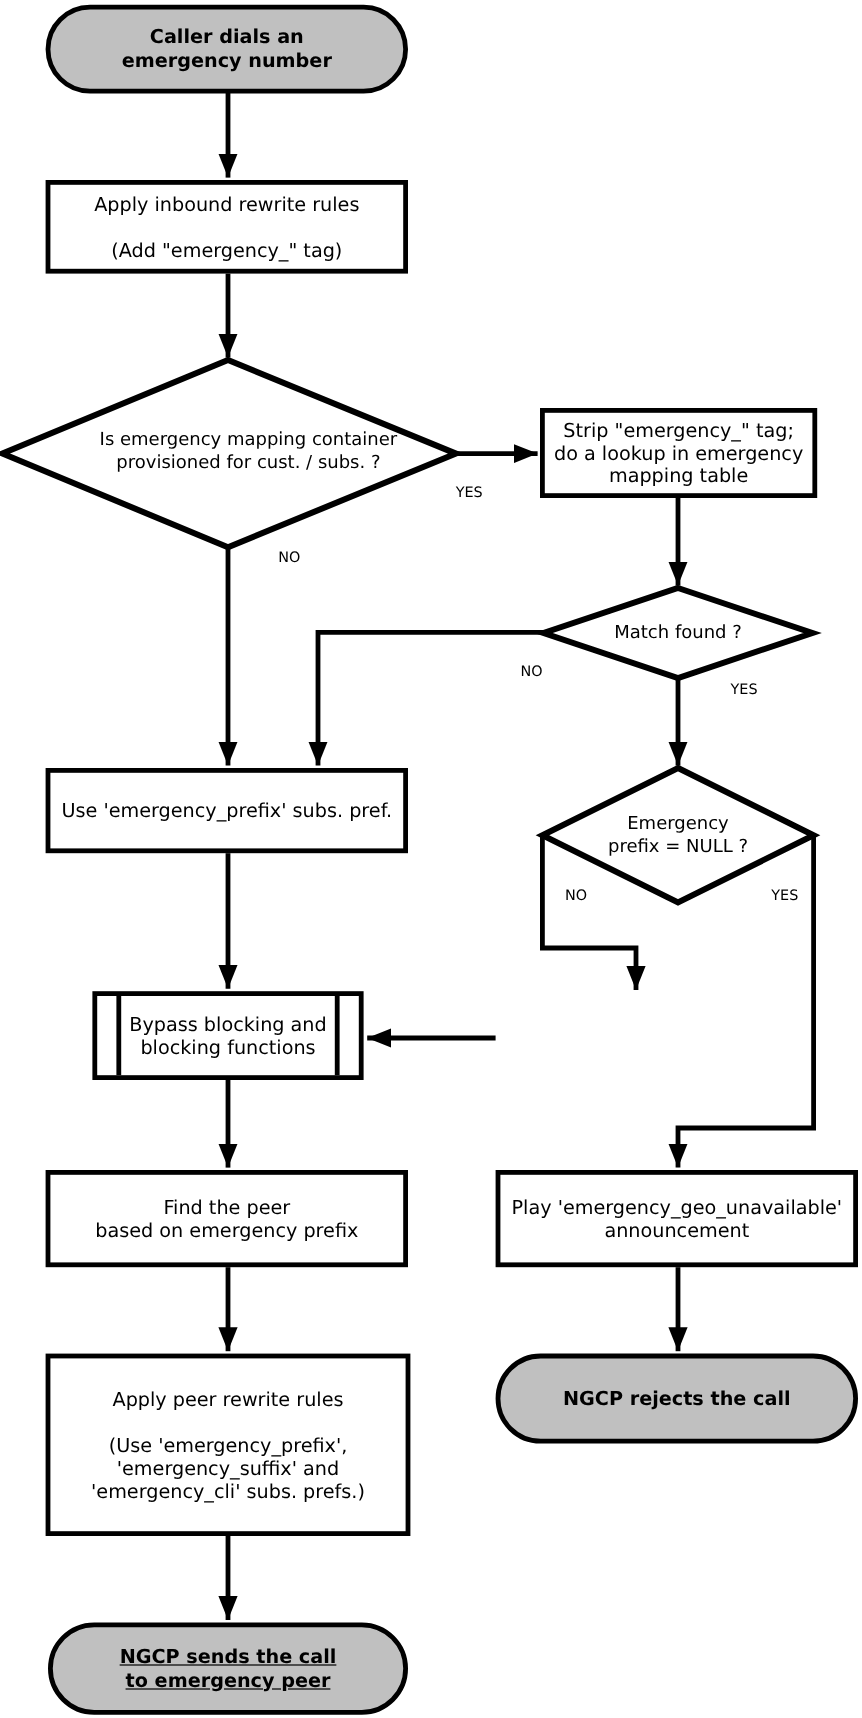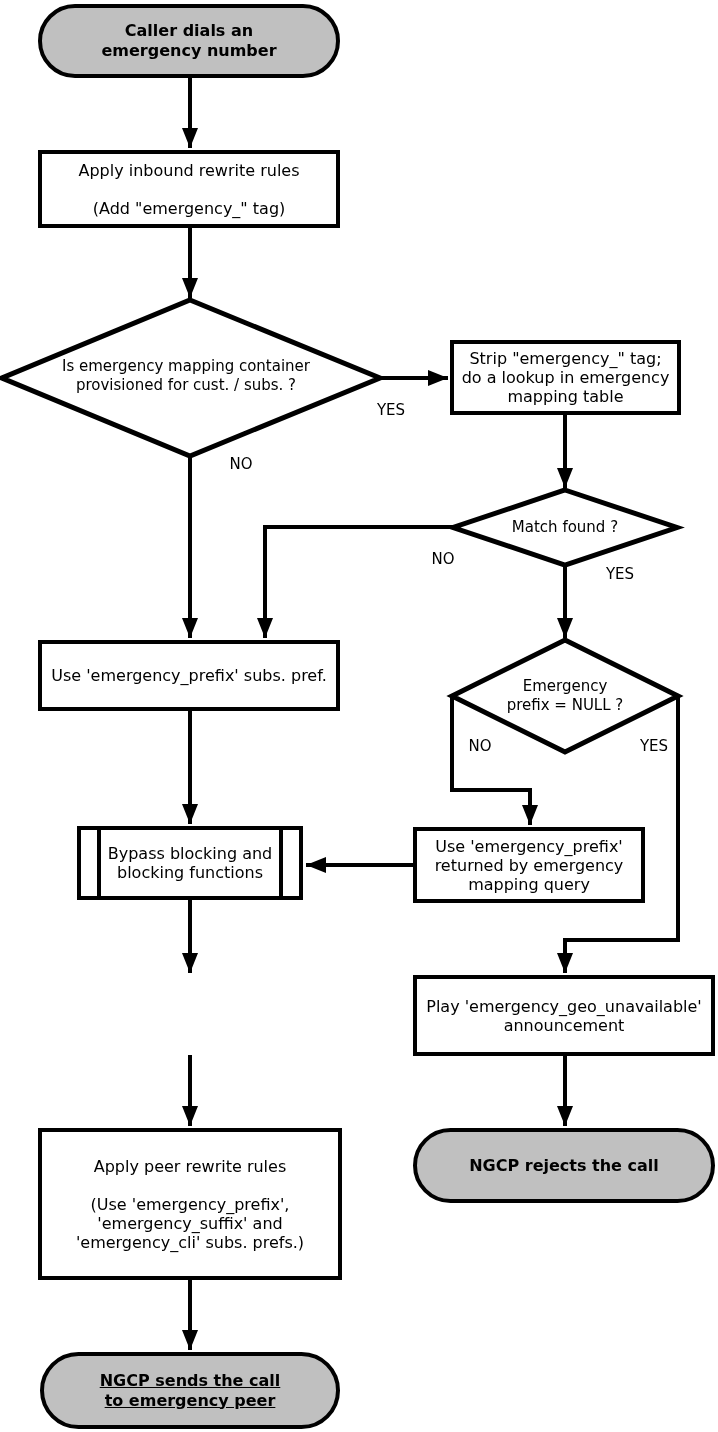--- a/index.html
+++ b/index.html
@@ -52,21 +52,21 @@
   }
   .dtext {
     position: absolute;
     text-align: center;
     font-size: 15px;
     line-height: 19px;
   }
   .edge-label {
     position: absolute;
     transform: translate(-50%, -50%);
-    font-size: 15px;
+    font-size: 12px;
     white-space: nowrap;
   }
   .gap { margin-top: 19px; }
   .bar {
     position: absolute;
     top: 0;
     bottom: 0;
     width: 4px;
     background: var(--line, #000);
   }
@@ -107,21 +107,21 @@
   <div class="node pill" style="left:38px;top:4px;width:302px;height:74px;">
     <div>Caller dials an</div>
     <div>emergency number</div>
   </div>
 
   <div class="node box" style="left:38px;top:150px;width:302px;height:78px;">
     <div>Apply inbound rewrite rules</div>
     <div class="gap">(Add "emergency_" tag)</div>
   </div>
 
-  <div class="dtext" style="left:36px;top:357px;width:300px;">
+  <div class="dtext" style="left:57px;top:357px;width:300px;">
     <div>Is emergency mapping container</div>
     <div>provisioned for cust. / subs. ?</div>
   </div>
 
   <div class="node box" style="left:450px;top:340px;width:231px;height:75px;">
     <div>Strip "emergency_" tag;</div>
     <div>do a lookup in emergency</div>
     <div>mapping table</div>
   </div>
 
@@ -138,26 +138,25 @@
     <div>Use 'emergency_prefix' subs. pref.</div>
   </div>
 
   <div class="node box" style="left:77px;top:826px;width:226px;height:74px;">
     <div class="bar" style="left:16px;"></div>
     <div class="bar" style="right:16px;"></div>
     <div>Bypass blocking and</div>
     <div>blocking functions</div>
   </div>
 
-  <div class="node box" style="left:413px;top:827px;width:232px;height:76px;">
-    <div>Use 'emergency_prefix'</div>
-    <div>returned by emergency</div>
-    <div>mapping query</div>
+
+  <div class="node box" style="left:38px;top:975px;width:302px;height:81px;">
+    <div>Find the peer</div>
+    <div>based on emergency prefix</div>
   </div>
-
 
   <div class="node box" style="left:38px;top:1128px;width:304px;height:152px;">
     <div>Apply peer rewrite rules</div>
     <div class="gap">(Use 'emergency_prefix',</div>
     <div>'emergency_suffix' and</div>
     <div>'emergency_cli' subs. prefs.)</div>
   </div>
 
   <div class="node box" style="left:413px;top:975px;width:302px;height:81px;">
     <div>Play 'emergency_geo_unavailable'</div>

